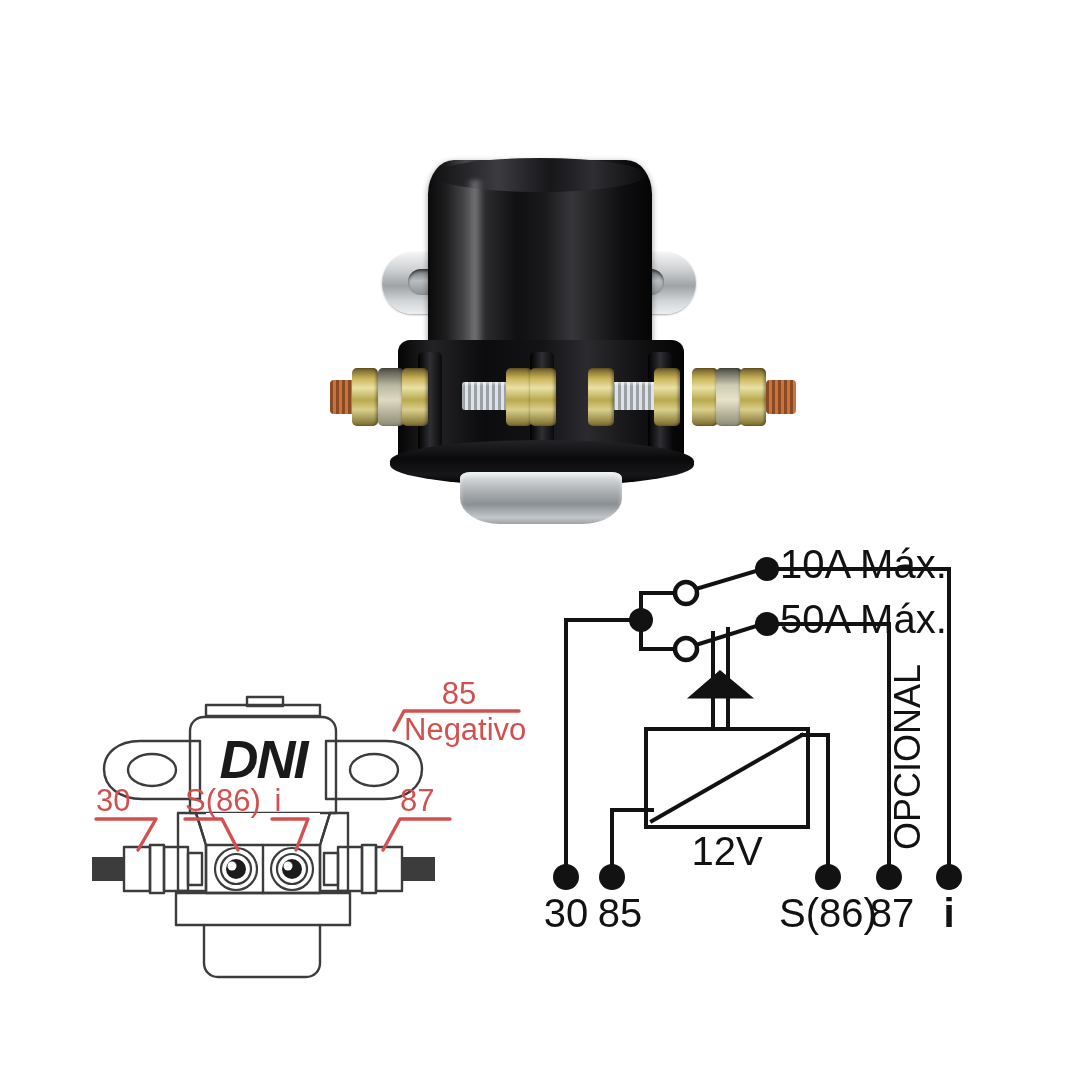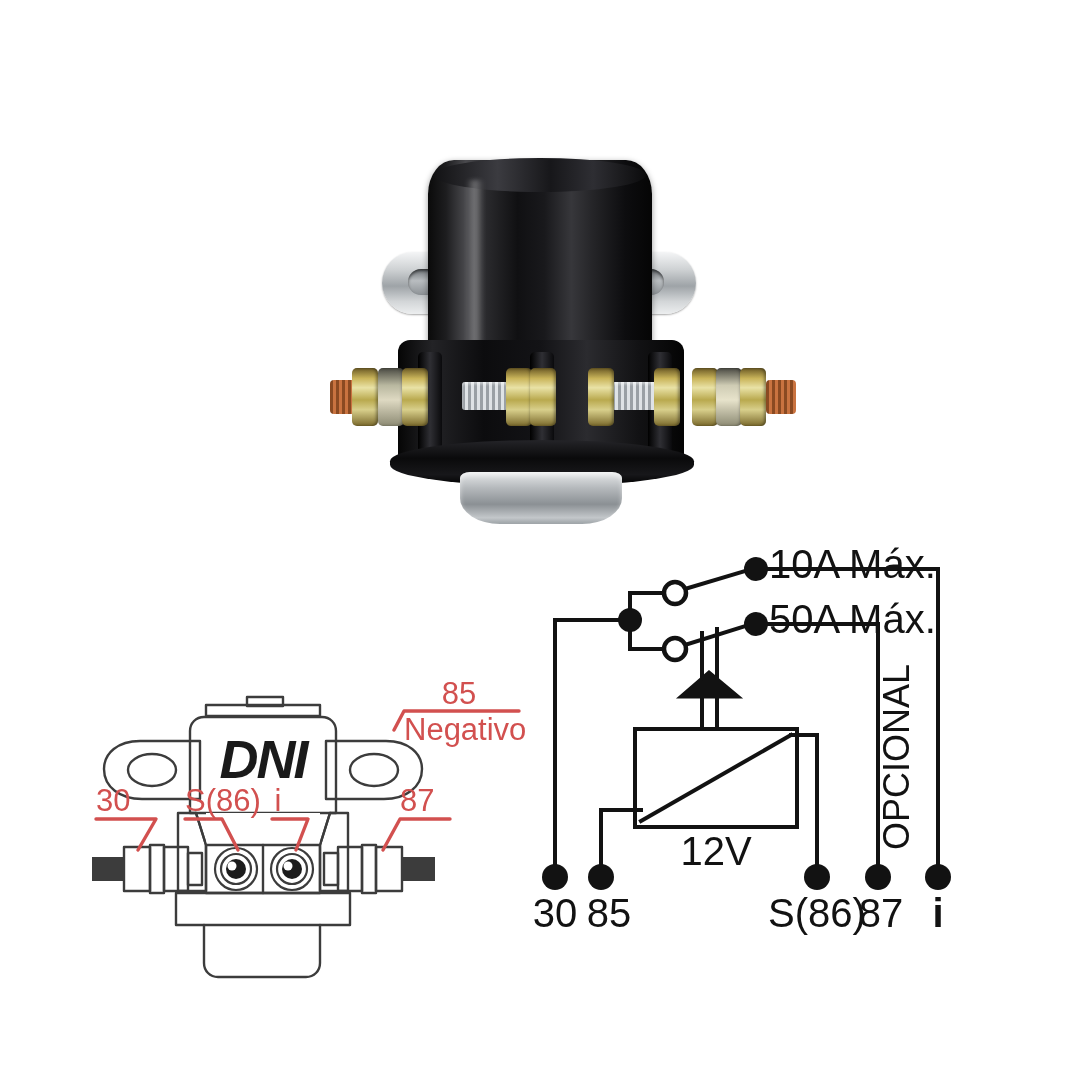--- a/index.html
+++ b/index.html
@@ -131,21 +131,21 @@
     position: absolute;
     top: 14px;
     width: 46px; height: 28px;
     background: repeating-linear-gradient(90deg,#9aa0a5 0 3px,#dfe3e6 3px 6px);
     border-radius: 3px;
     box-shadow: inset 0 2px 3px rgba(255,255,255,.5);
   }
 
   
   #dni-diagram   { position:absolute; left:0;   top:545px; width:540px; height:535px; }
-  #circuit-diagram{ position:absolute; left:517px; top:545px; width:540px; height:535px; }
+  #circuit-diagram{ position:absolute; left:528px; top:545px; width:540px; height:535px; }
 
   svg { display:block; }
 
   .lbl-red {
     fill: #d2504f;
     font-family: "Liberation Sans", sans-serif;
   }
   .lbl-blk {
     fill: #121212;
     font-family: "Liberation Sans", sans-serif;

